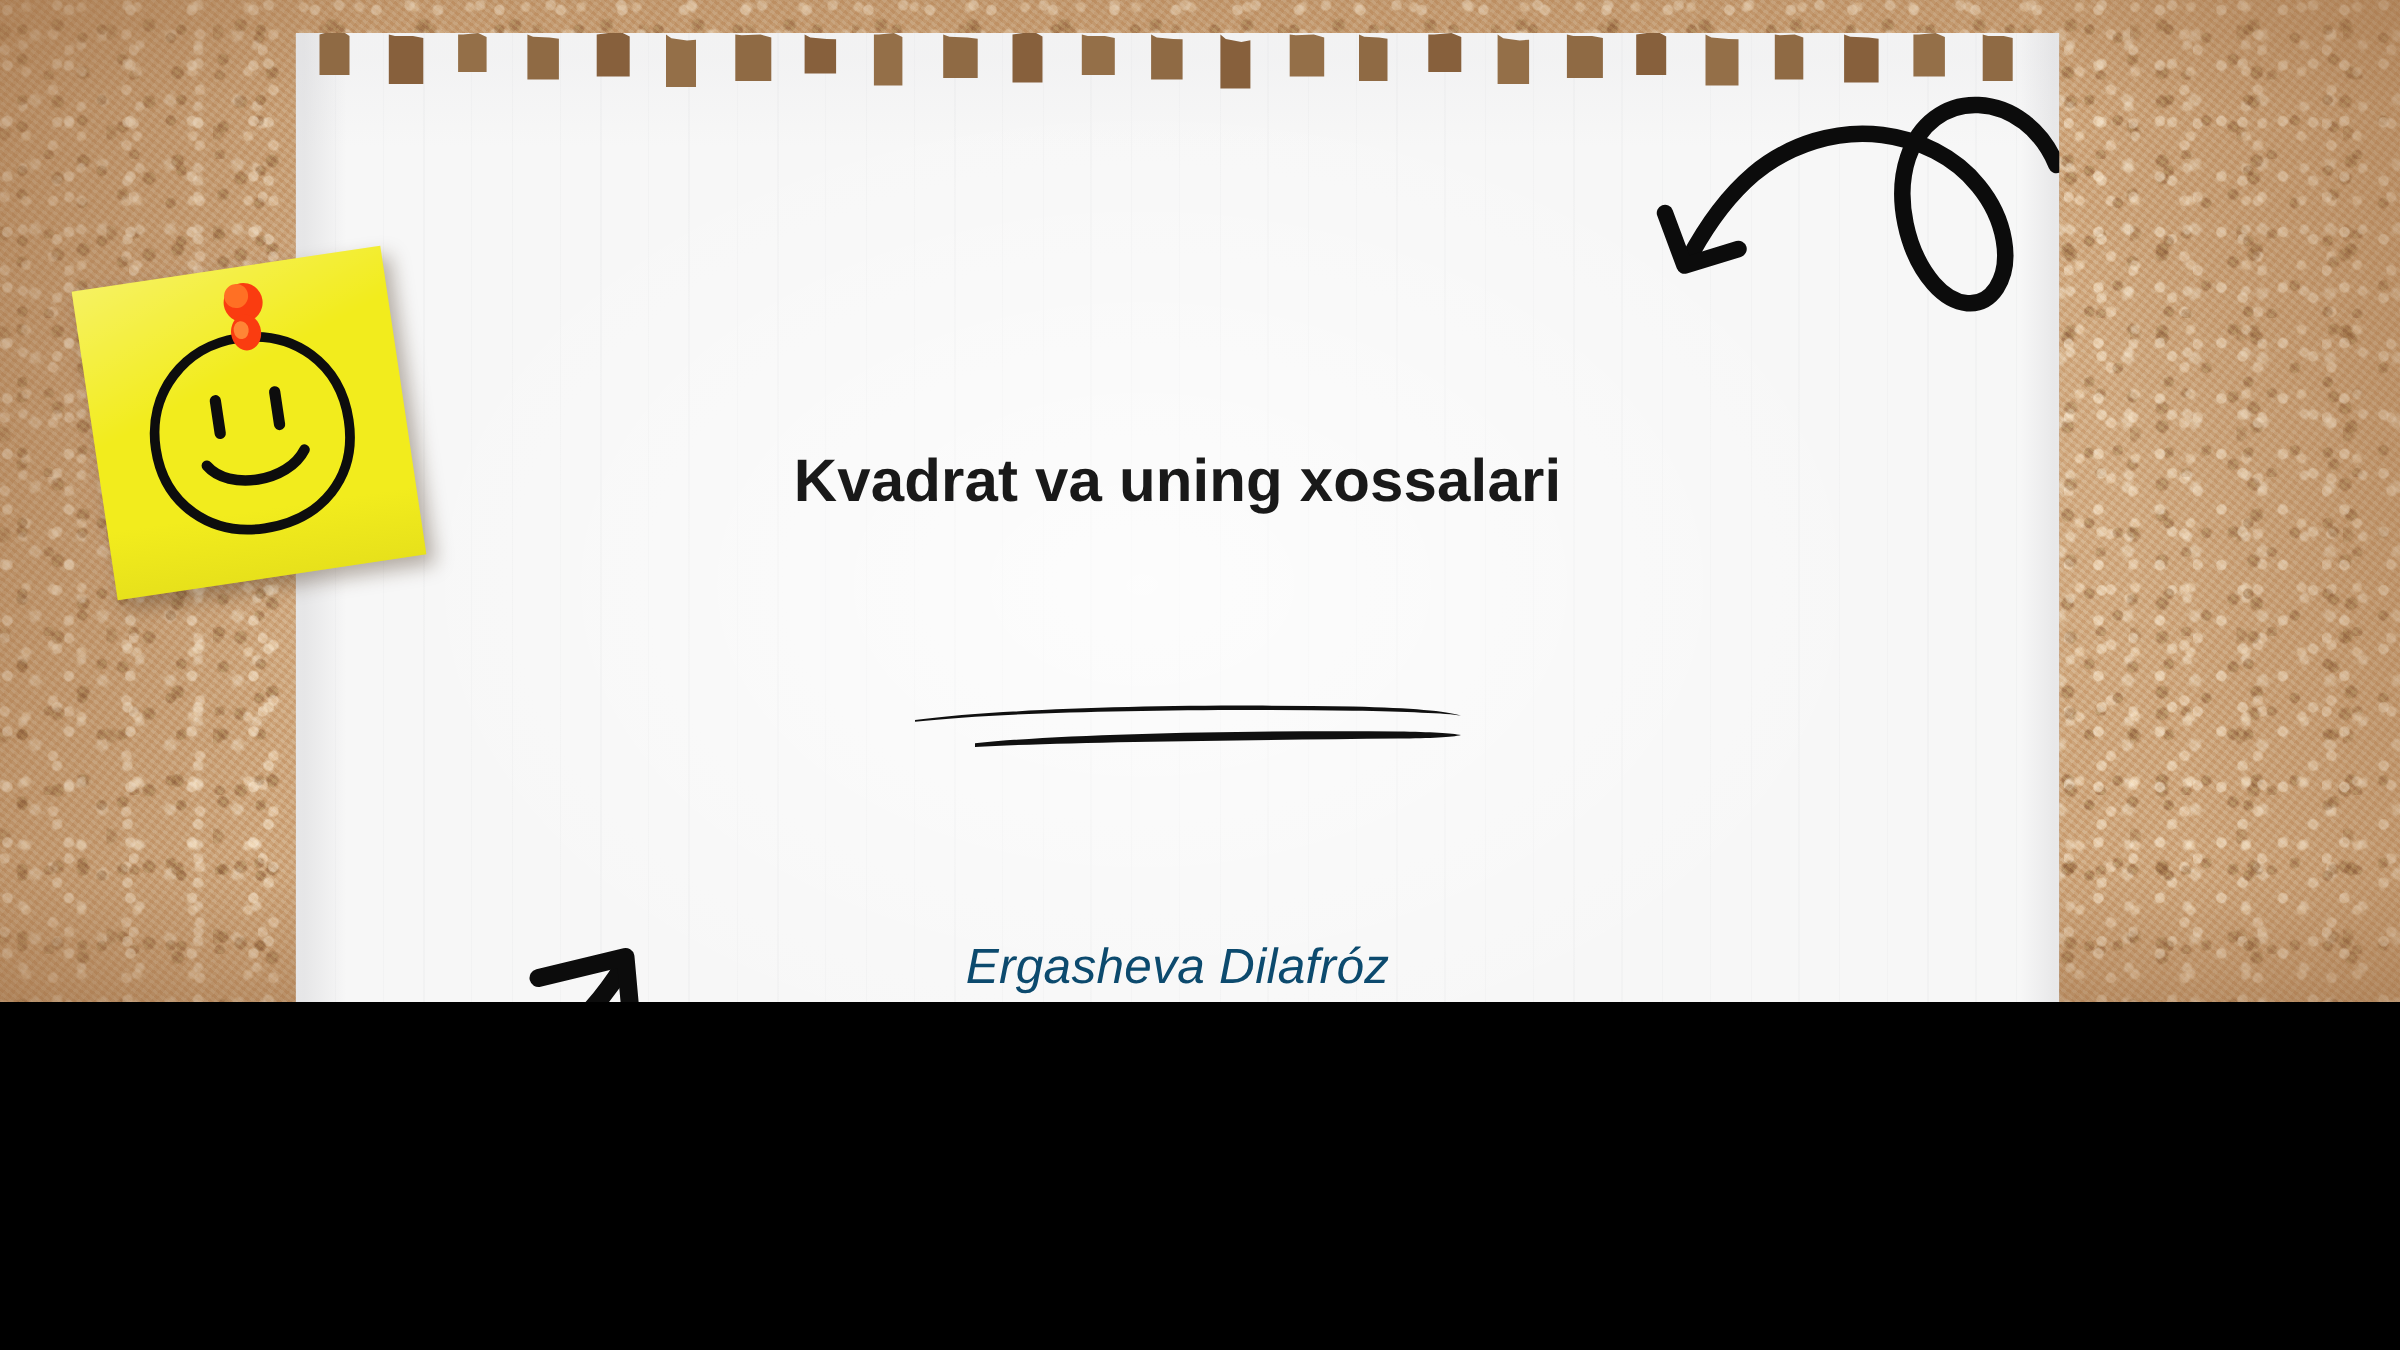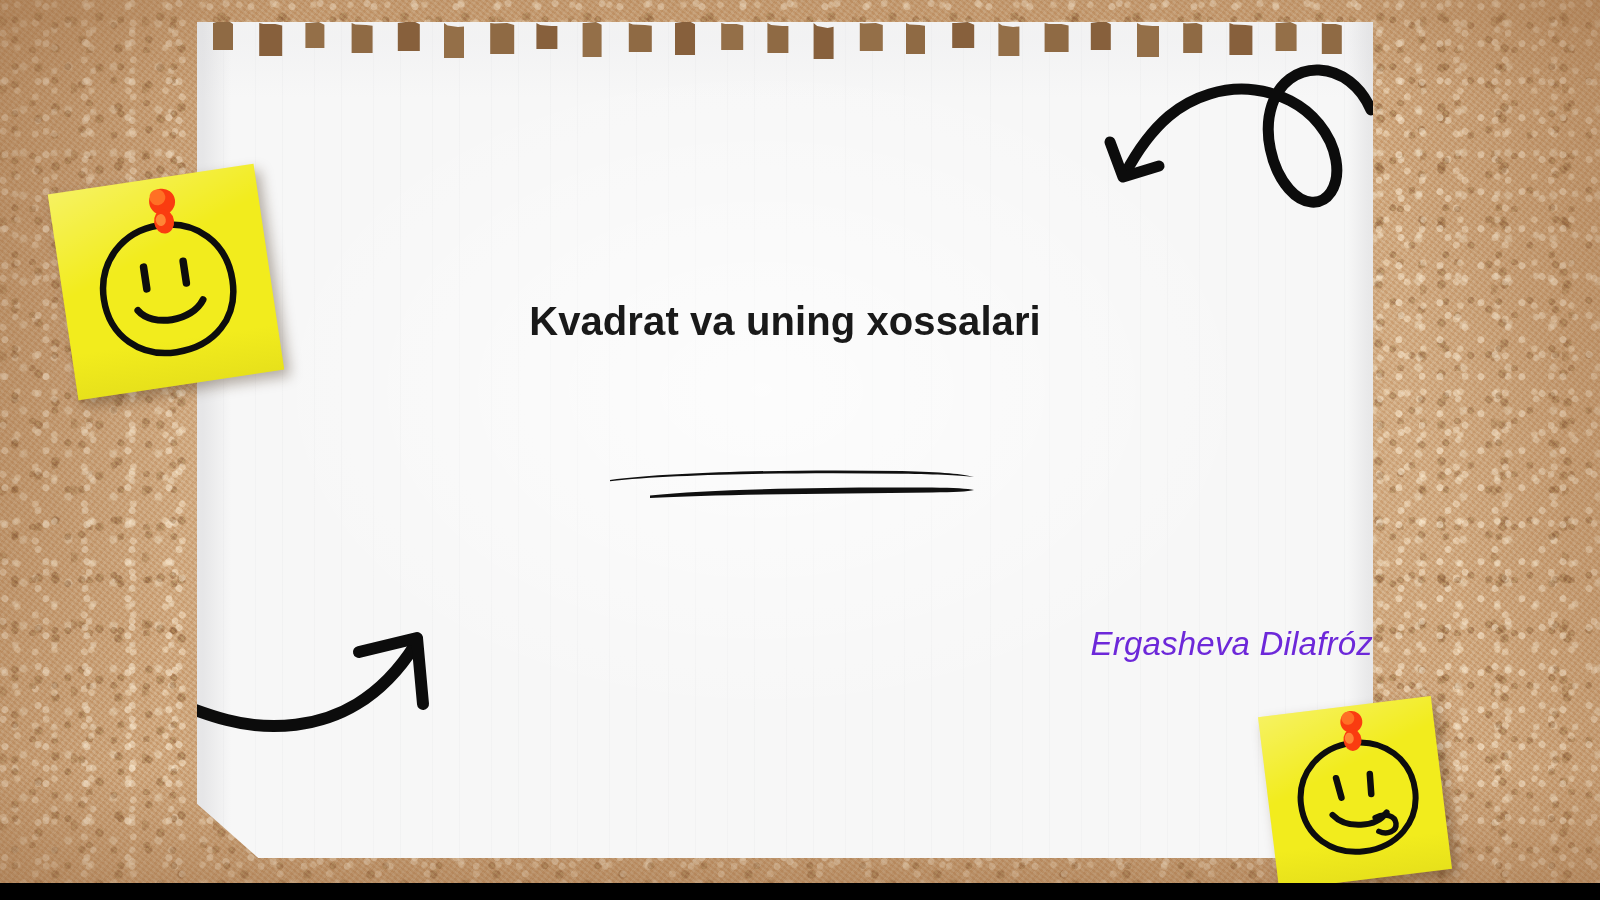--- a/index.html
+++ b/index.html
@@ -3,21 +3,21 @@
 <meta charset="utf-8">
 <style>
   html, body {
     margin: 0;
     padding: 0;
     background: #000;
   }
   #slide {
     position: relative;
     width: 1600px;
-    height: 883px;
+    height: 668px;
     overflow: hidden;
     font-family: "Liberation Sans", sans-serif;
   }
 
   
   .cork {
     position: absolute;
     inset: 0;
     background-color: #c8a07a;
     background-image:
@@ -105,25 +105,25 @@
     font-size: 40px;
     font-weight: bold;
     color: #191919;
     letter-spacing: .1px;
     white-space: nowrap;
   }
   .subtitle {
     position: absolute;
     left: 0; right: 0;
     top: 603px;
-    text-align: right;
+    text-align: center;
     font-size: 33px;
     font-style: italic;
     font-weight: normal;
-    color: #6d28d9;
+    color: #0c4a6e;
     letter-spacing: .2px;
     white-space: nowrap;
   }
 
   
   .doodle { position: absolute; pointer-events: none; }
 
   
   .sticky {
     position: absolute;

